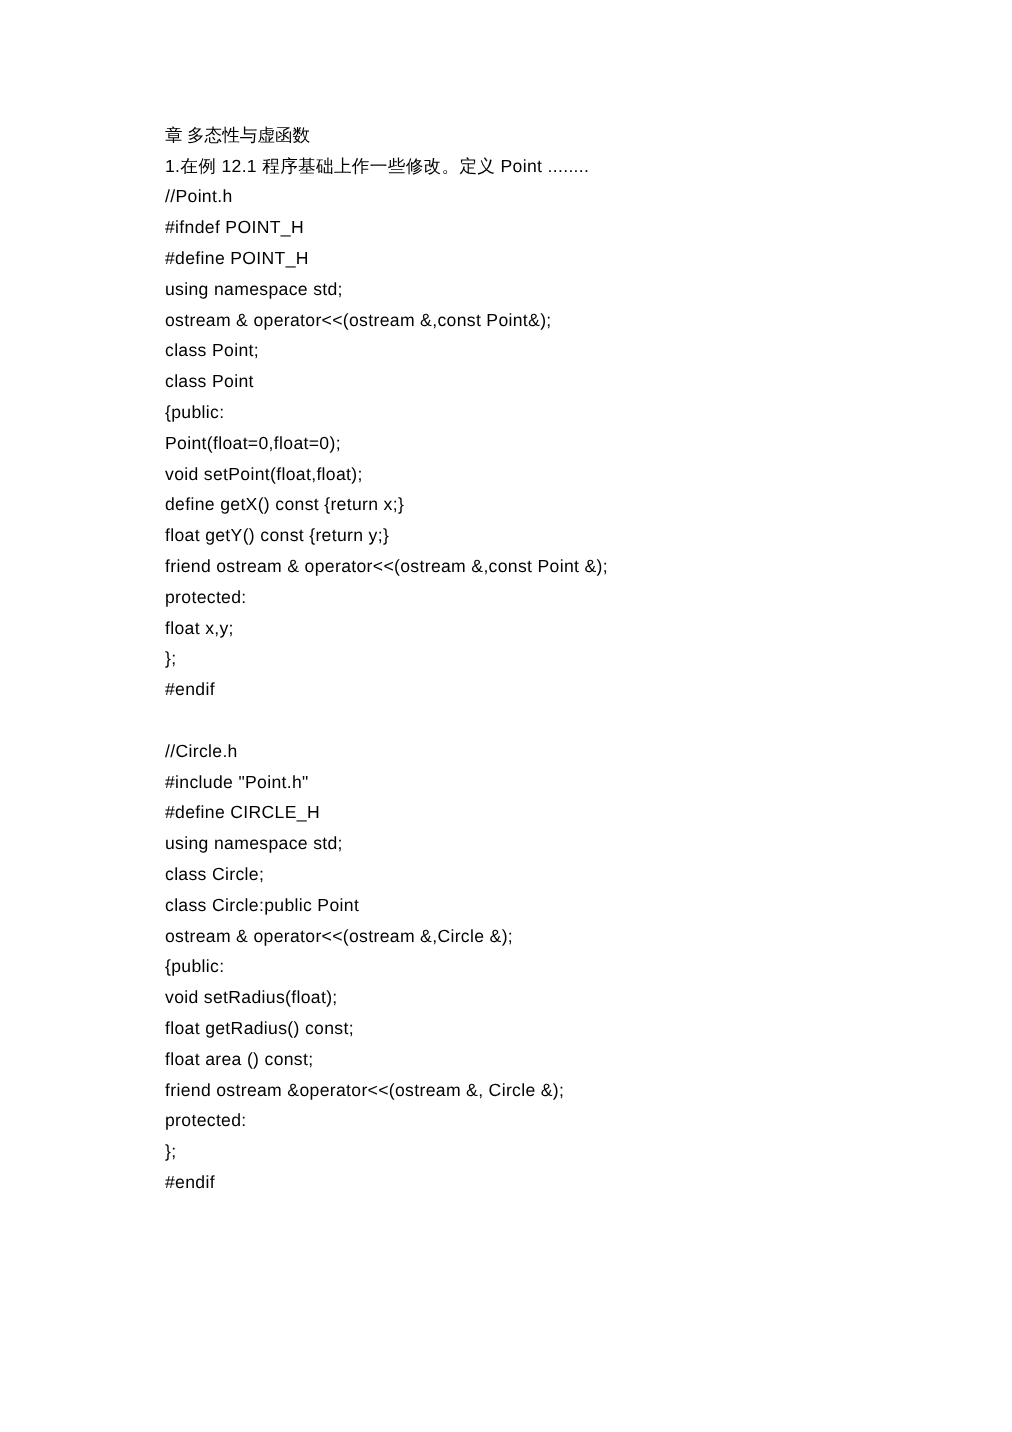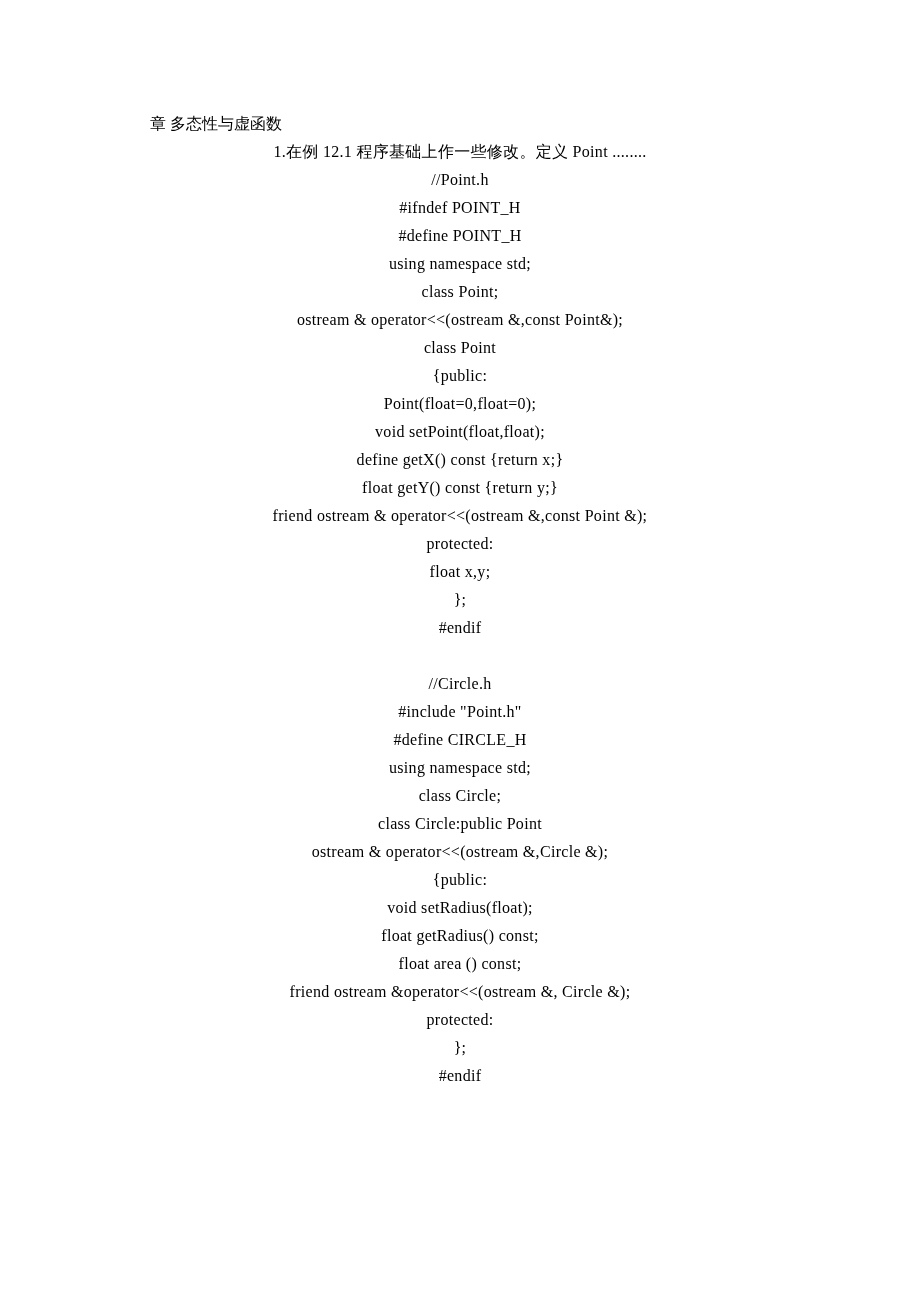--- a/index.html
+++ b/index.html
@@ -15,24 +15,23 @@
     line-height: 28px;
     color: #000000;
   }
   .heading {
     font-weight: normal;
   }
   .heading .ch {
     font-family: "SimSun", "宋体", serif;
   }
   .code-line, .text-line {
-    font-family: Liberation Serif, serif;
+    font-family: Liberation Sans, sans-serif;
     white-space: pre;
     letter-spacing: 0.3px;
-    text-align: center;
   }
   .blank {
     height: 28px;
   }
 </style>
 </head>
 <body>
 
 <div class="page">
 
@@ -40,22 +39,22 @@
     <span class="ch">章 多态性与虚函数</span>
   </div>
 
   <div class="text-line">1.在例 12.1 程序基础上作一些修改。定义 Point ........</div>
 
   <div>
     <div class="code-line">//Point.h</div>
     <div class="code-line">#ifndef POINT_H</div>
     <div class="code-line">#define POINT_H</div>
     <div class="code-line">using namespace std;</div>
+    <div class="code-line">ostream &amp; operator&lt;&lt;(ostream &amp;,const Point&amp;);</div>
     <div class="code-line">class Point;</div>
-    <div class="code-line">ostream &amp; operator&lt;&lt;(ostream &amp;,const Point&amp;);</div>
     <div class="code-line">class Point</div>
     <div class="code-line">{public:</div>
     <div class="code-line">Point(float=0,float=0);</div>
     <div class="code-line">void setPoint(float,float);</div>
     <div class="code-line">define getX() const {return x;}</div>
     <div class="code-line">float getY() const {return y;}</div>
     <div class="code-line">friend ostream &amp; operator&lt;&lt;(ostream &amp;,const Point &amp;);</div>
     <div class="code-line">protected:</div>
     <div class="code-line">float x,y;</div>
     <div class="code-line">};</div>

